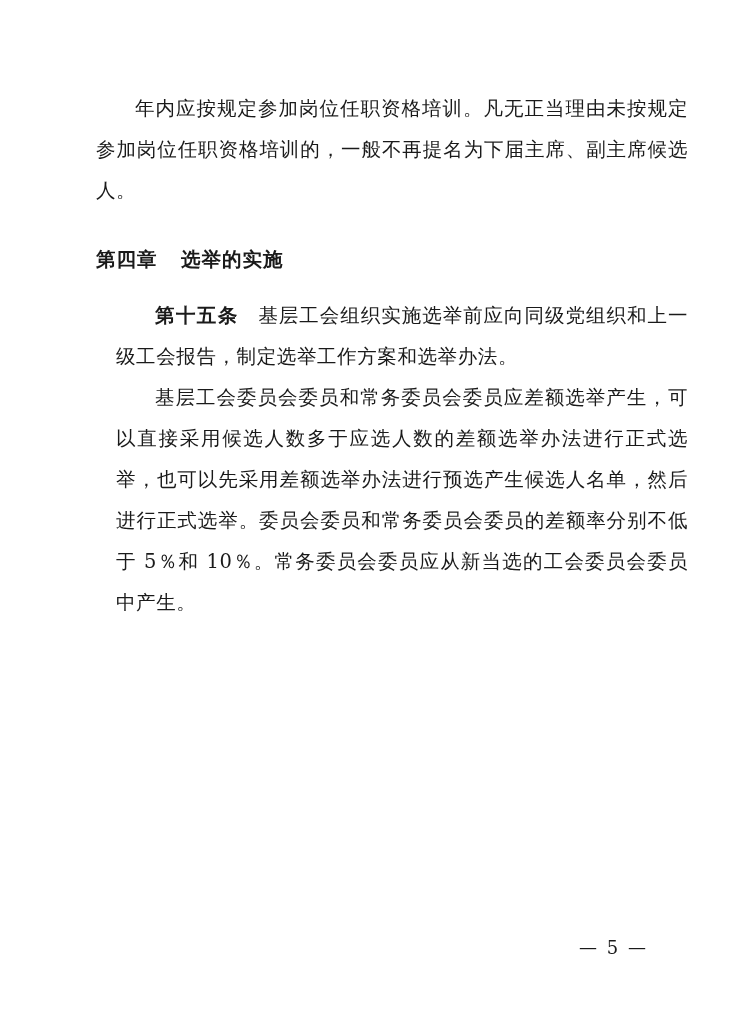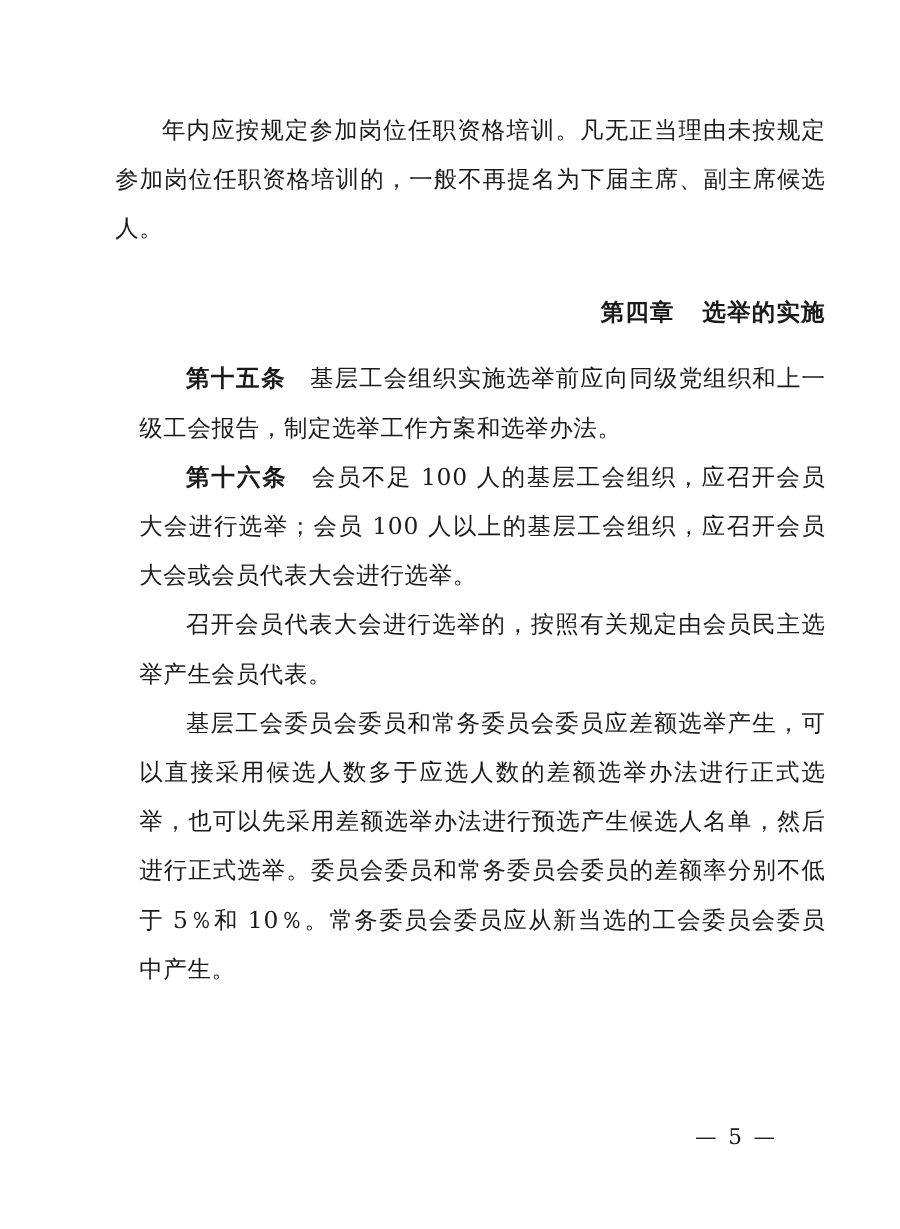--- a/index.html
+++ b/index.html
@@ -27,25 +27,26 @@
     letter-spacing: 0.6px;
     text-align: justify;
     text-justify: inter-ideograph;
   }
   p.para {
     margin: 0;
     text-indent: 2em;
   }
   .chapter-heading {
     margin: 30px 0 14px 0;
-    text-align: right;
+    text-align: left;
     font-size: 19.5px;
     font-weight: bold;
     letter-spacing: 1px;
     line-height: 40px;
+    font-family: Liberation Mono, monospace;
   }
   .chapter-heading .gap {
     display: inline-block;
     width: 1.2em;
   }
   .art-label {
     font-weight: bold;
     letter-spacing: 1px;
   }
   .art-gap {
@@ -79,26 +80,20 @@
     <div class="chapter-heading">
       <span>第四章</span><span class="gap"></span><span>选举的实施</span>
     </div>
 
     <div class="block">
       <p class="para">
         <span class="art-label">第十五条</span><span class="art-gap"></span><span>基层工会组织实施选举前应向同级党组织和上一级工会报告，制定选举工作方案和选举办法。</span>
       </p>
     </div>
 
-    <div class="block">
-      <p class="para">
-        <span class="art-label">第十六条</span><span class="art-gap"></span><span>会员不足 100 人的基层工会组织，应召开会员大会进行选举；会员 100 人以上的基层工会组织，应召开会员大会或会员代表大会进行选举。</span>
-      </p>
-      <p class="para">召开会员代表大会进行选举的，按照有关规定由会员民主选举产生会员代表。</p>
-    </div>
 
     <div class="block">
       <p class="para">基层工会委员会委员和常务委员会委员应差额选举产生，可以直接采用候选人数多于应选人数的差额选举办法进行正式选举，也可以先采用差额选举办法进行预选产生候选人名单，然后进行正式选举。委员会委员和常务委员会委员的差额率分别不低于 5％和 10％。常务委员会委员应从新当选的工会委员会委员中产生。</p>
     </div>
 
   </div>
 
   <div class="footer">— 5 —</div>
 
 </div>

